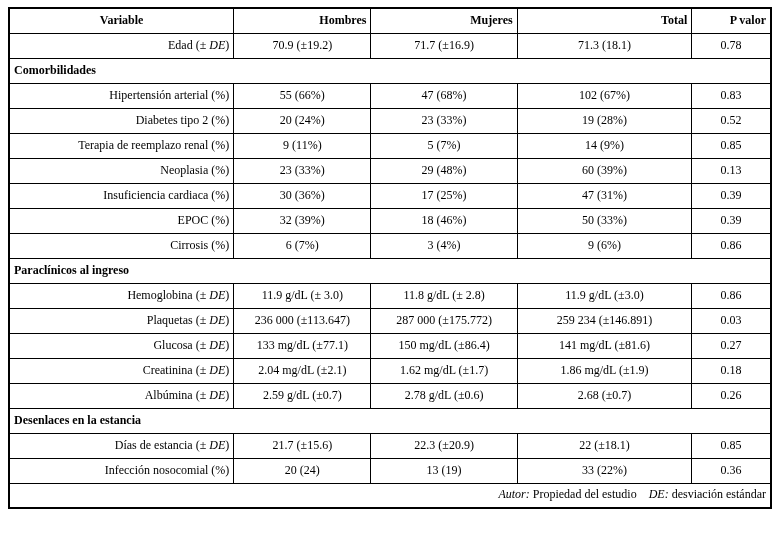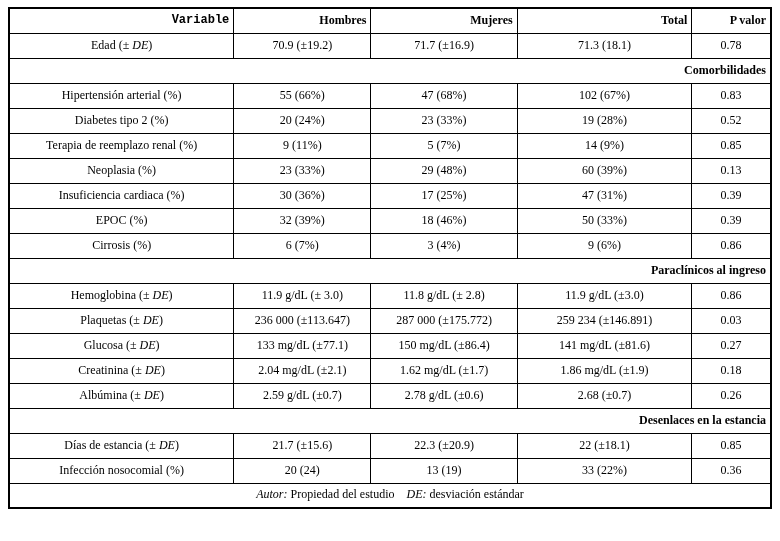--- a/index.html
+++ b/index.html
@@ -31,42 +31,41 @@
     box-sizing: border-box;
     padding: 2px 4px;
     vertical-align: middle;
     overflow: hidden;
     white-space: nowrap;
   }
   .stat-table th {
     font-weight: bold;
   }
   .left {
-    text-align: right;
-    padding-left: 12px;
-    font-family: Liberation Mono, monospace;
+    text-align: center;
+    padding-left: 12px;
   }
   .center {
     text-align: right;
     margin-top: 32px;
   }
   .section-cell {
     font-weight: bold;
+    text-align: left;
+    padding-left: 12px;
+  }
+  .label-cell {
     text-align: right;
-    padding-left: 12px;
-  }
-  .label-cell {
-    text-align: center;
     padding-left: 12px;
   }
   .value-cell {
     text-align: center;
   }
   .foot-cell {
-    text-align: center;
+    text-align: right;
     padding-left: 12px;
     font-size: 11.5px;
     border-radius: 7px;
   }
   .it {
     font-style: italic;
   }
 </style>
 </head>
 <body>

